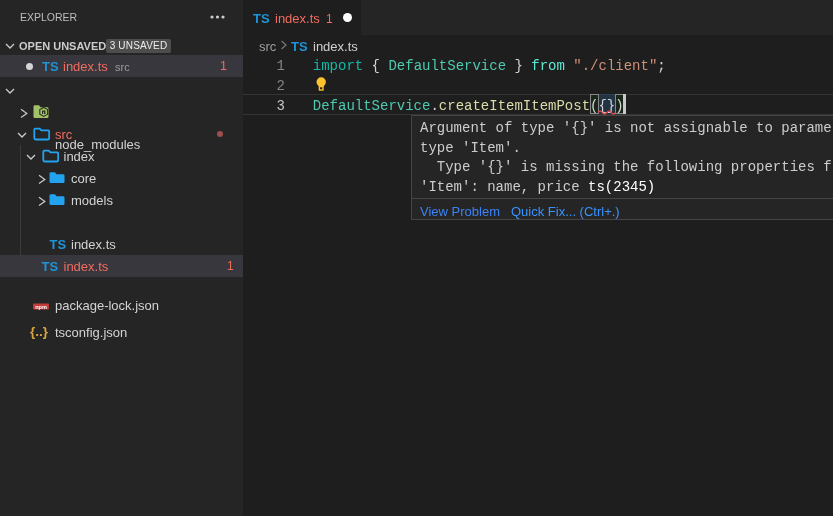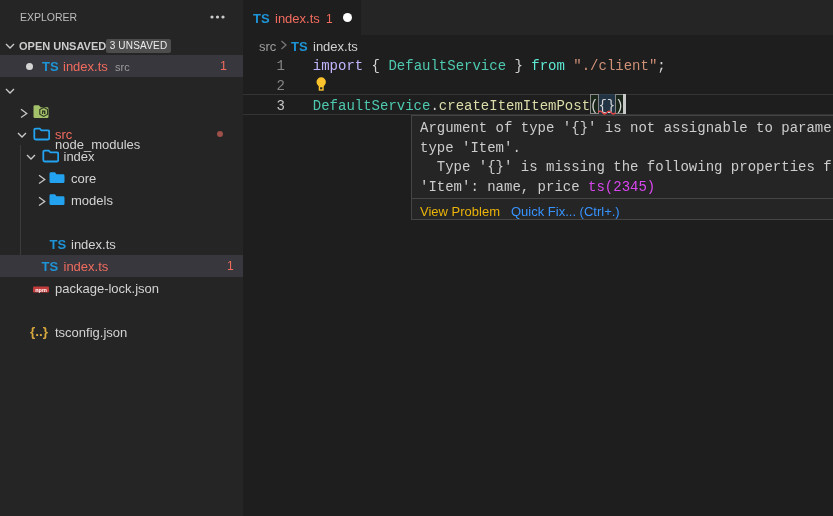--- a/index.html
+++ b/index.html
@@ -130,21 +130,21 @@
     <div class="abs tsblue" style="left:49.5px;top:3.5px;font-size:13px;">TS</div>
     <div class="abs lbl" style="left:71px;top:3.5px;">index.ts</div>
   </div>
 
   <div class="row" style="top:255px;background:#37373d;">
     <div class="abs tsblue" style="left:41.5px;top:3.5px;font-size:13px;">TS</div>
     <div class="abs lbl salmon" style="left:63.5px;top:3.5px;">index.ts</div>
     <div class="abs salmon" style="left:227px;top:4px;font-size:12px;">1</div>
   </div>
 
-  <div class="row" style="top:277px;">
+  <div class="row" style="top:294px;">
     <div class="abs" style="left:33px;top:8.5px;">
       <svg width="16" height="7">
           <rect x="0" y="0.5" width="16" height="6" rx="1" fill="#c23c3c"></rect>
           <text x="8" y="5.6" font-size="5.5" font-weight="bold" fill="#ffffff" text-anchor="middle" font-family="Liberation Sans">npm</text>
         </svg>
     </div>
     <div class="abs lbl" style="left:55px;top:3.5px;">package-lock.json</div>
   </div>
 
 
@@ -174,21 +174,21 @@
 
   <div class="abs" style="left:589.6px;top:94.2px;width:9px;height:19.8px;border:1px solid #888888;background:rgba(0,100,0,0.12);"></div>
   <div class="abs" style="left:615.2px;top:94.2px;width:8.4px;height:19.8px;border:1px solid #888888;background:rgba(0,100,0,0.12);"></div>
 
   <div class="abs" style="left:598.6px;top:94.4px;width:16.8px;height:19.4px;background:rgba(40,80,122,0.42);"></div>
 
   <div class="abs mono" style="left:243px;top:57.4px;width:42px;text-align:right;color:#858585;">1
 2
 <span style="color:#c6c6c6;">3</span></div>
 
-  <div class="abs mono" style="left:312.8px;top:57.4px;color:#d4d4d4;"><span style="color:#c4b5fd;">import</span> { <span style="color:#4ec9b0;">DefaultService</span> } <span style="color:#5eead4;">from</span> <span style="color:#ce9178;">"./client"</span>;
+  <div class="abs mono" style="left:312.8px;top:57.4px;color:#d4d4d4;"><span style="color:#14b8a6;">import</span> { <span style="color:#4ec9b0;">DefaultService</span> } <span style="color:#5eead4;">from</span> <span style="color:#ce9178;">"./client"</span>;
 &nbsp;
 <span style="color:#4ec9b0;">DefaultService</span>.<span style="color:#dcdcaa;">createItemItemPost</span>({})</div>
 
   <div class="abs" style="left:316px;top:76.7px;">
     <svg width="14" height="15">
       <circle cx="5.2" cy="5" r="4.7" fill="#fcc32d"></circle>
       <rect x="3.1" y="8.2" width="4.2" height="1.6" fill="#fcc32d"></rect>
       <rect x="3.4" y="9.6" width="3.6" height="3.4" fill="none" stroke="#fcc32d" stroke-width="1.4"></rect>
     </svg>
   </div>
@@ -198,19 +198,19 @@
   <div class="abs" style="left:597.8px;top:110.2px;">
     <svg width="19" height="6">
         <path d="M0 2.6 q2.2 -2.8 4.4 0 q2.2 2.8 4.4 0 q2.2 -2.8 4.4 0 q2.2 2.8 4.4 0" fill="none" stroke="#ef4949" stroke-width="1.3"></path>
       </svg>
   </div>
 
   <div class="abs" style="left:411px;top:115px;width:460px;height:105px;background:#252526;border:1px solid #454545;">
     <div class="mono" style="position:absolute;left:8px;top:3px;color:#cccccc;">Argument of type '{}' is not assignable to parameter of
 type 'Item'.
   Type '{}' is missing the following properties from type
-'Item': name, price <span style="color:#d946ef;margin-top:32px;">ts(2345)</span></div>
+'Item': name, price <span style="color:#ffffff;margin-top:32px;">ts(2345)</span></div>
     <div style="position:absolute;left:0;top:82px;width:100%;border-top:1px solid #454545;"></div>
-    <div style="position:absolute;left:8px;top:88px;font-size:13px;color:#eab308;">View Problem</div>
+    <div style="position:absolute;left:8px;top:88px;font-size:13px;color:#3b82f6;">View Problem</div>
     <div style="position:absolute;left:99px;top:88px;font-size:13px;color:#3794ff;">Quick Fix... (Ctrl+.)</div>
   </div>
 
 </div>
 
 </body></html>

